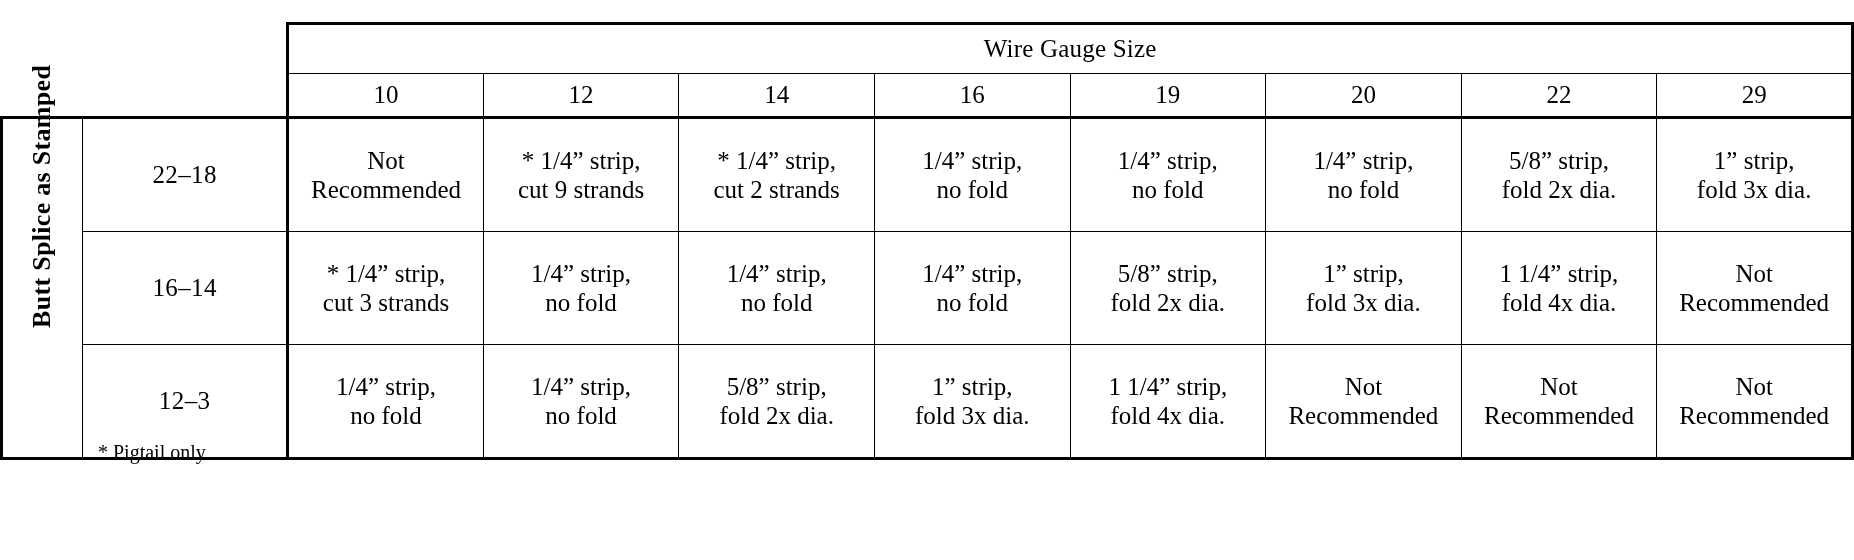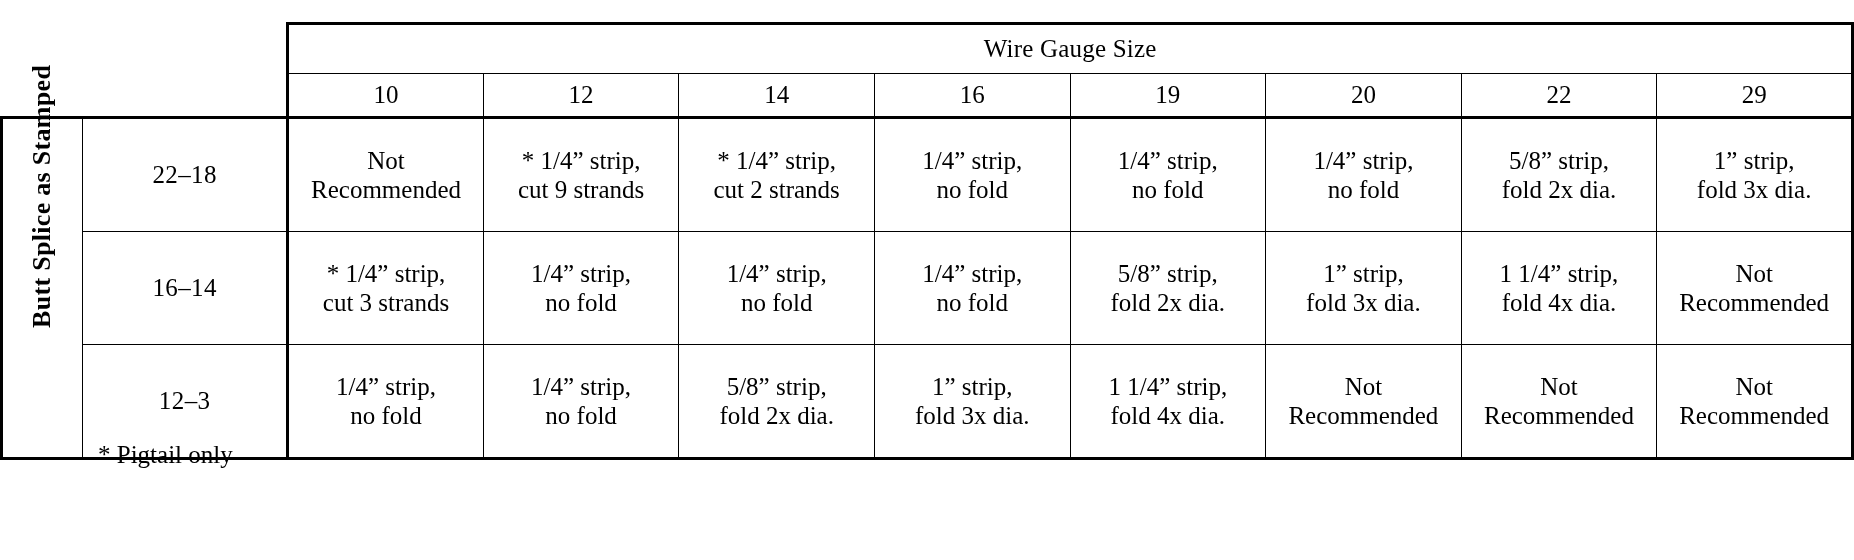--- a/index.html
+++ b/index.html
@@ -112,21 +112,21 @@
   td.data .l2 {
     display: block;
     white-space: nowrap;
   }
 
   
   #footnote {
     position: absolute;
     left: 98px;
     top: 440px;
-    font-size: 25px;
+    font-size: 20px;
     line-height: 1.2;
     white-space: nowrap;
   }
 </style>
 </head>
 <body>
 
 <div id="page">
 
   <div id="table-wrap">

